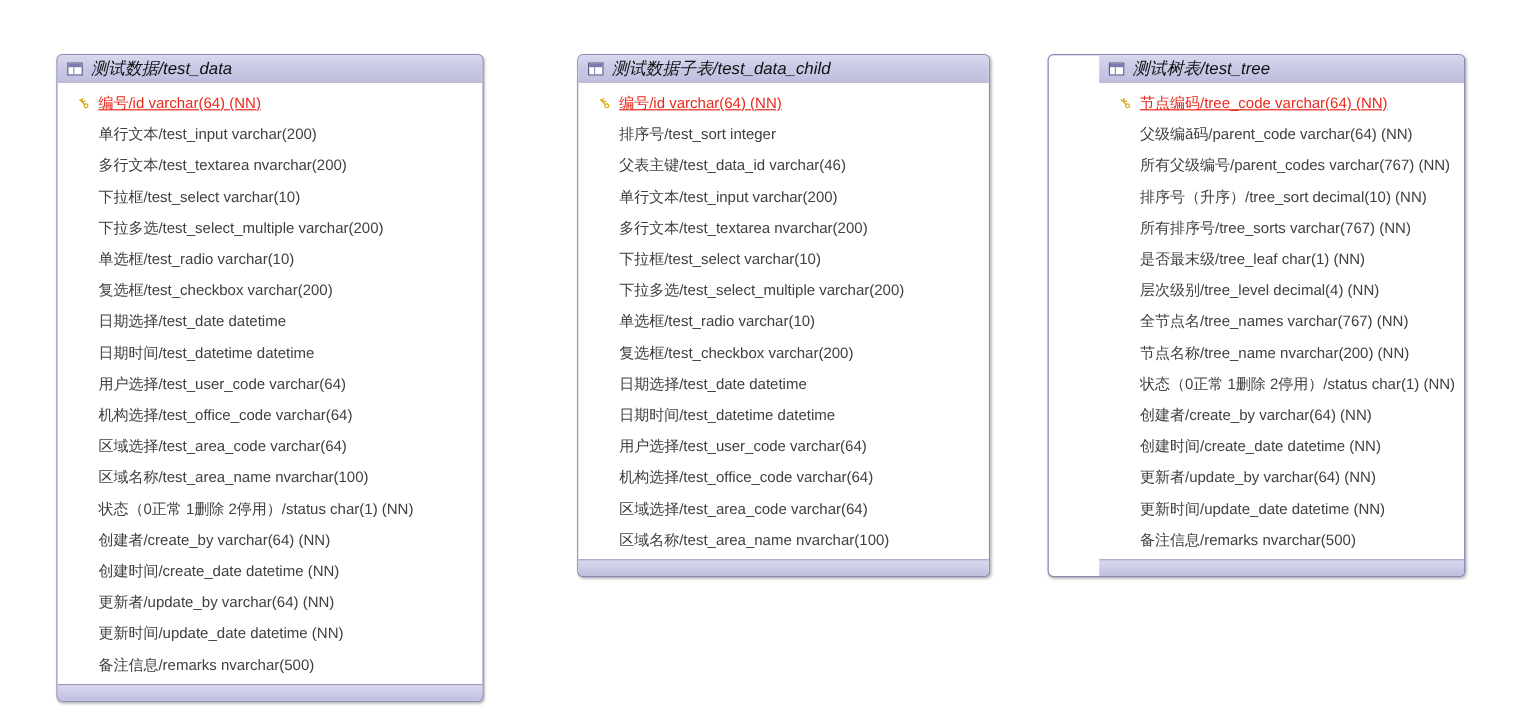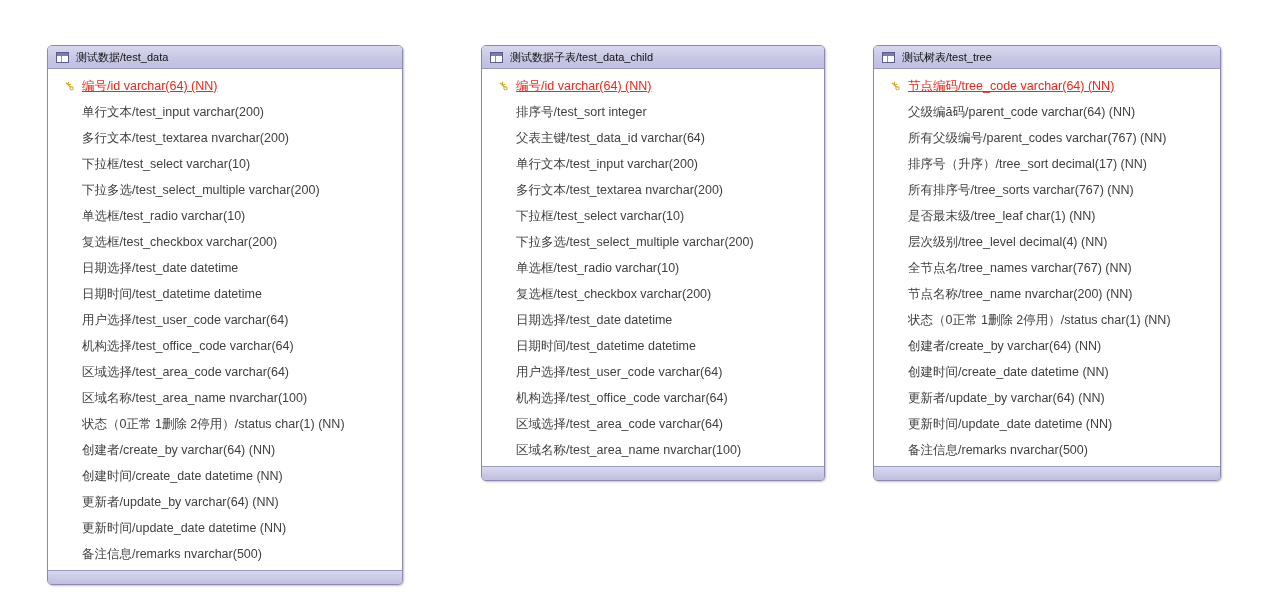--- a/index.html
+++ b/index.html
@@ -57,24 +57,25 @@
   .table-icon::after {
     content: "";
     position: absolute;
     left: 4px;
     top: 3px;
     bottom: 0;
     width: 1px;
     background: #8f8fbb;
   }
   .entity-title {
-    font-size: 11px;
+    font-size: 14px;
     color: #111111;
     line-height: 1;
     white-space: nowrap;
+    font-style: italic;
   }
   .entity-body {
     padding: 4px 0 3px 0;
     background: #ffffff;
   }
   .attr-row {
     display: flex;
     align-items: center;
     height: 26px;
     padding: 0 8px;
@@ -213,21 +214,21 @@
             <span class="key-icon">⚷</span>
           </span>
           <span class="attr-label">编号/id varchar(64) (NN)</span>
         </div>
         <div class="attr-row">
           <span class="attr-key"></span>
           <span class="attr-label">排序号/test_sort integer</span>
         </div>
         <div class="attr-row">
           <span class="attr-key"></span>
-          <span class="attr-label">父表主键/test_data_id varchar(64)</span>
+          <span class="attr-label">父表主键/test_data_id varchar(46)</span>
         </div>
         <div class="attr-row">
           <span class="attr-key"></span>
           <span class="attr-label">单行文本/test_input varchar(200)</span>
         </div>
         <div class="attr-row">
           <span class="attr-key"></span>
           <span class="attr-label">多行文本/test_textarea nvarchar(200)</span>
         </div>
         <div class="attr-row">
@@ -266,21 +267,21 @@
           <span class="attr-key"></span>
           <span class="attr-label">区域选择/test_area_code varchar(64)</span>
         </div>
         <div class="attr-row">
           <span class="attr-key"></span>
           <span class="attr-label">区域名称/test_area_name nvarchar(100)</span>
         </div>
       </div>
       <div class="entity-footer"></div>
     </div>
-    <div class="entity" style="left: 873px; top: 45px; width: 348px;">
+    <div class="entity" style="left: 873px; top: 45px; width: 348px; padding-left: 42px;">
       <div class="entity-header">
         <span class="table-icon"></span>
         <span class="entity-title">测试树表/test_tree</span>
       </div>
       <div class="entity-body">
         <div class="attr-row pk">
           <span class="attr-key">
             <span class="key-icon">⚷</span>
           </span>
           <span class="attr-label">节点编码/tree_code varchar(64) (NN)</span>
@@ -288,21 +289,21 @@
         <div class="attr-row">
           <span class="attr-key"></span>
           <span class="attr-label">父级编ă码/parent_code varchar(64) (NN)</span>
         </div>
         <div class="attr-row">
           <span class="attr-key"></span>
           <span class="attr-label">所有父级编号/parent_codes varchar(767) (NN)</span>
         </div>
         <div class="attr-row">
           <span class="attr-key"></span>
-          <span class="attr-label">排序号（升序）/tree_sort decimal(17) (NN)</span>
+          <span class="attr-label">排序号（升序）/tree_sort decimal(10) (NN)</span>
         </div>
         <div class="attr-row">
           <span class="attr-key"></span>
           <span class="attr-label">所有排序号/tree_sorts varchar(767) (NN)</span>
         </div>
         <div class="attr-row">
           <span class="attr-key"></span>
           <span class="attr-label">是否最末级/tree_leaf char(1) (NN)</span>
         </div>
         <div class="attr-row">

